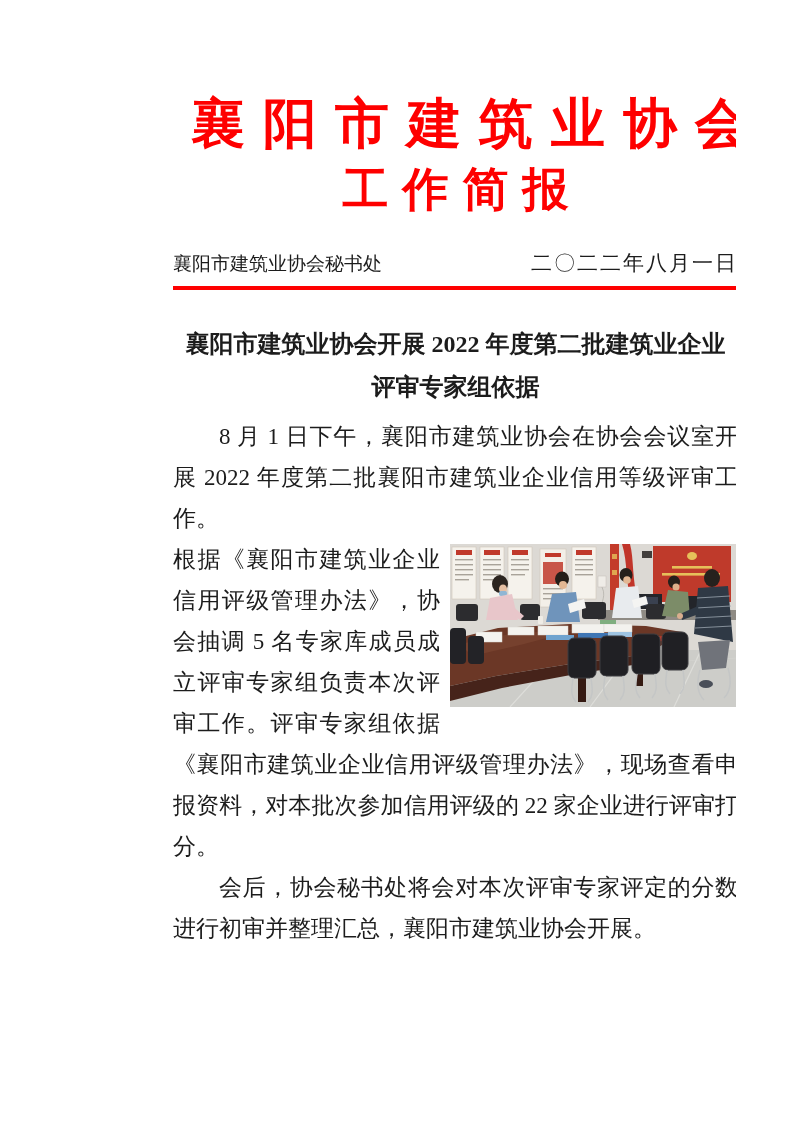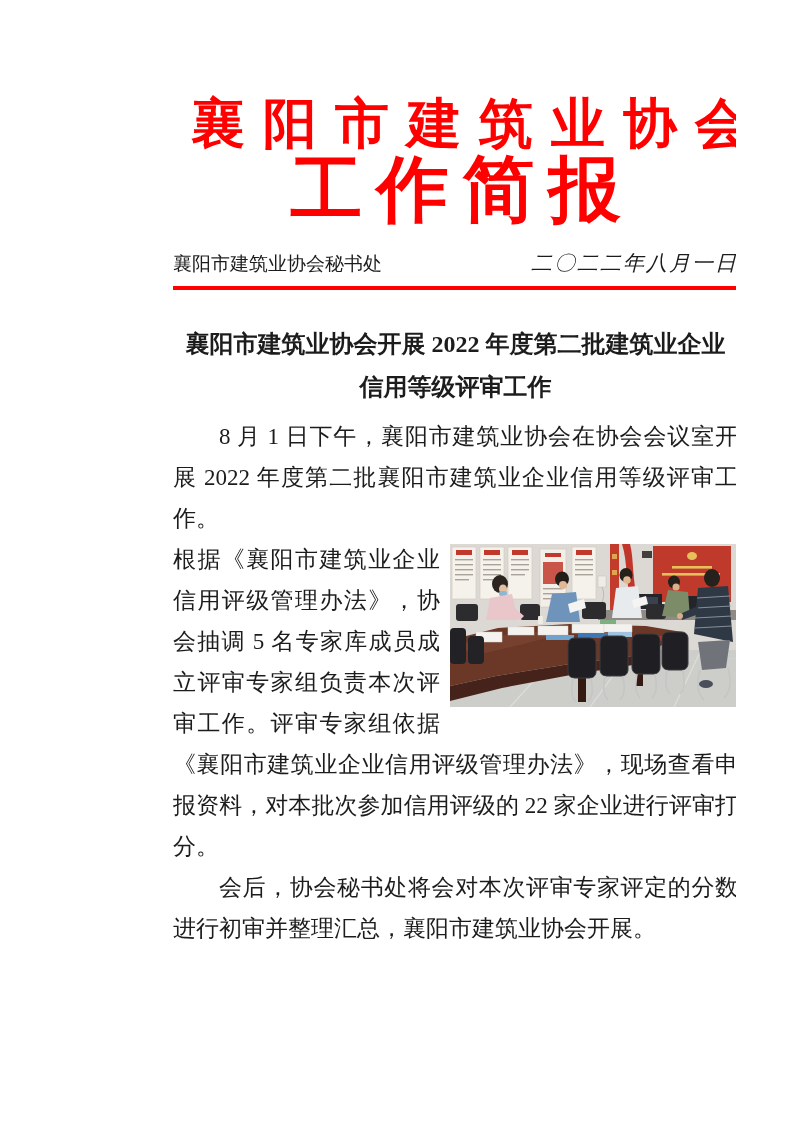--- a/index.html
+++ b/index.html
@@ -36,38 +36,37 @@
     font-weight:bold;
   }
   .paper-title .line1{
     font-size:54px;
     line-height:66px;
     letter-spacing:18px;
     padding-left:18px; 
     white-space:nowrap;
   }
   .paper-title .line2{
-    font-size:72px;
+    font-size:46px;
     line-height:66px;
     letter-spacing:14px;
     padding-left:14px;
     white-space:nowrap;
   }
   .masthead-row{
     margin-top:28px;
     display:flex;
     justify-content:space-between;
     align-items:flex-end;
     font-size:19px;
     line-height:27px;
   }
   .masthead-row .issue-date{
     font-size:21px;
     letter-spacing:2px;
-    font-style:italic;
   }
   .divider{
     margin-top:9px;
     height:4px;
     background:var(--color-accent);
   }
   
   .article-title{
     margin-top:33px;
     text-align:center;
@@ -107,21 +106,21 @@
 
     <div class="masthead-row">
       <span class="publisher">襄阳市建筑业协会秘书处</span>
       <span class="issue-date">二〇二二年八月一日</span>
     </div>
 
     <div class="divider"></div>
 
     <div class="article-title">
       <div>襄阳市建筑业协会开展 2022 年度第二批建筑业企业</div>
-      <div>信用等级评审工作</div>
+      <div>评审专家组依据</div>
     </div>
 
     <div class="body-text">
       <p><span>8 月 1 日下午，襄阳市建筑业协会在协会会议室开展 2022 年度第二批襄阳市建筑业企业信用等级评审工作。</span></p>
 
       <p>
         </p><figure class="photo">
           <svg viewBox="0 0 288 163" preserveAspectRatio="none" xmlns="http://www.w3.org/2000/svg">
 
             <rect x="0" y="0" width="288" height="106" fill="#dcd9d4"></rect>

